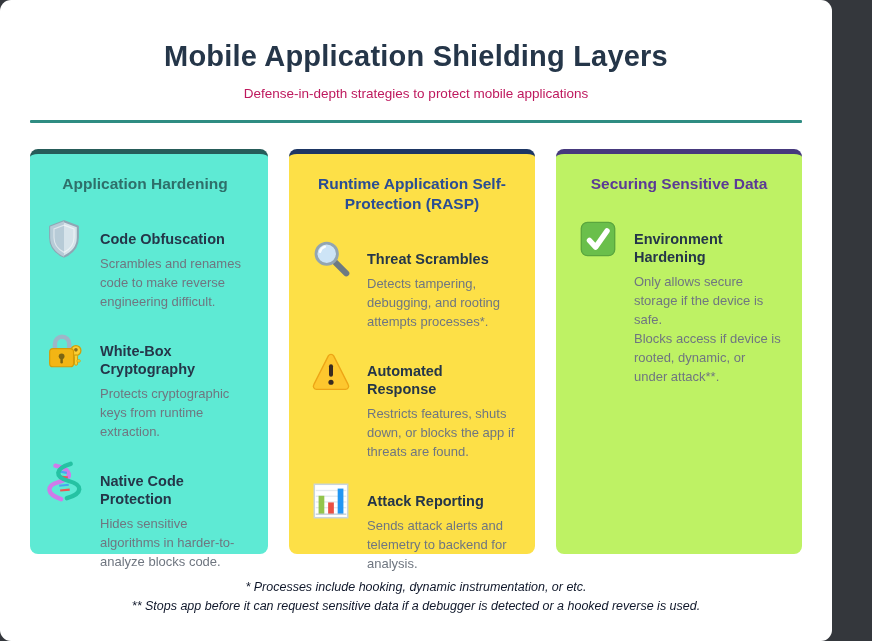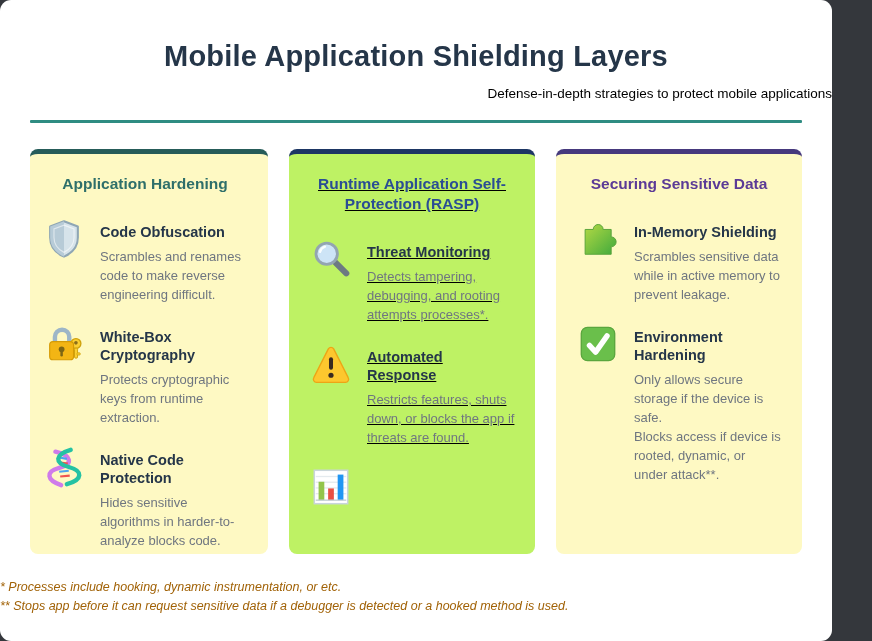--- a/index.html
+++ b/index.html
@@ -18,23 +18,23 @@
   }
   .page-title {
     margin: 0; padding-top: 40px;
     text-align: center;
     font-size: 29px; font-weight: 700;
     color: #253649;
     letter-spacing: 0.2px;
   }
   .page-subtitle {
     margin: 13px 0 0 0;
-    text-align: right;
+    text-align: center;
     font-size: 13.5px;
-    color: #000000;
+    color: #be185d;
   }
   .divider {
     height: 3px;
     background: #2f8c82;
     margin: 19px 30px 0 30px;
     border-radius: 1px;
   }
   .cards {
     display: flex;
     gap: 21px;
@@ -42,23 +42,23 @@
     margin-top: 26px;
   }
   .card {
     flex: 1 1 0;
     height: 405px;
     box-sizing: border-box;
     border-radius: 8px;
     border-top: 5px solid #000;
     padding: 14px 20px 18px 20px;
   }
-  .card-hardening { background: #fef9c3; border-top-color: #265c59; padding-left: 12px; }
-  .card-rasp      { background: #bef264; border-top-color: #1d3664; text-decoration: underline; }
-  .card-data      { background: #fef9c3; border-top-color: #46397d; }
+  .card-hardening { background: #5eead4; border-top-color: #265c59; padding-left: 12px; }
+  .card-rasp      { background: #fde047; border-top-color: #1d3664; }
+  .card-data      { background: #bef264; border-top-color: #46397d; }
   .card-title {
     margin: 6px 0 24px 0;
     text-align: center;
     font-size: 15.5px; font-weight: 700;
     line-height: 20px;
   }
   .card-hardening .card-title { color: #2e6f6a; }
   .card-rasp      .card-title { color: #2a4d94; }
   .card-data      .card-title { color: #5b3a96; }
   .item {
@@ -66,35 +66,35 @@
     gap: 14px;
     margin-bottom: 19px;
     align-items: flex-start;
   }
   .item .icon { flex: 0 0 44px; width: 44px; height: 44px; display: flex; justify-content: center; }
   .item-text { flex: 1 1 auto; min-width: 0; }
   .item-title {
     font-size: 14.5px; font-weight: 700;
     color: #253649;
     line-height: 18px;
-    margin: 5px 0 6px 0;
+    margin: 12px 0 6px 0;
   }
   .item-desc {
     font-size: 13px;
     color: #6f7680;
     line-height: 19px;
     white-space: pre-line;
   }
   .footnotes { margin-top: 27px; }
   .footnote {
     margin: 0 0 6px 0;
-    text-align: left;
+    text-align: center;
     font-style: italic;
     font-size: 12.5px;
-    color: #a16207;
+    color: #0f172a;
     line-height: 13px;
   }
 </style>
 </head>
 <body>
 
 <div class="page">
 
   <h1 class="page-title">Mobile Application Shielding Layers</h1>
   <p class="page-subtitle">Defense-in-depth strategies to protect mobile applications</p>
@@ -161,21 +161,21 @@
 
       <div class="item">
         <span class="icon">
           <svg viewBox="0 0 44 44" width="42" height="42" aria-hidden="true">
             <line x1="27" y1="26" x2="38" y2="37" stroke="#6d7a82" stroke-width="6.4" stroke-linecap="round"></line>
             <circle cx="17.5" cy="16.5" r="11.2" fill="#cde4f6" stroke="#93a5b1" stroke-width="3"></circle>
             <path d="M10.5 14.5 a7.8 7.8 0 0 1 5.2 -5.4" stroke="#ffffff" stroke-width="2.4" fill="none" stroke-linecap="round" opacity="0.9"></path>
           </svg>
         </span>
         <div class="item-text">
-          <div class="item-title">Threat Monitoring</div>
+          <div class="item-title">Threat Scrambles</div>
           <div class="item-desc">Detects tampering, debugging, and rooting attempts processes*.</div>
         </div>
       </div>
 
       <div class="item">
         <span class="icon">
           <svg viewBox="0 0 44 44" width="42" height="42" aria-hidden="true">
             <path d="M19.2 6.2 a3.3 3.3 0 0 1 5.6 0 L40 36.2 a3.3 3.3 0 0 1 -2.8 5 H6.8 a3.3 3.3 0 0 1 -2.8 -5 Z" fill="#fdc72e" stroke="#eda515" stroke-width="1.4"></path>
             <rect x="19.9" y="15" width="4.2" height="13" rx="2.1" fill="#392a20"></rect>
             <circle cx="22" cy="33.8" r="2.7" fill="#392a20"></circle>
@@ -196,59 +196,46 @@
               <line x1="6" y1="17" x2="38" y2="17"></line>
               <line x1="6" y1="23" x2="38" y2="23"></line>
               <line x1="6" y1="29" x2="38" y2="29"></line>
             </g>
             <rect x="9" y="16.5" width="6" height="19.3" fill="#93c54b"></rect>
             <rect x="19" y="23.5" width="6" height="12.3" fill="#ea4f43"></rect>
             <rect x="29" y="9" width="6" height="26.8" fill="#2196f3"></rect>
             <line x1="6" y1="35.8" x2="38" y2="35.8" stroke="#c2cdd4" stroke-width="1.4"></line>
           </svg>
         </span>
+        <div class="item-text">
+          <div class="item-title">Attack Reporting</div>
+          <div class="item-desc">Sends attack alerts and telemetry to backend for analysis.</div>
+        </div>
       </div>
     </section>
 
     <section class="card card-data">
       <h2 class="card-title">Securing Sensitive Data</h2>
 
-      <div class="item">
-        <span class="icon">
-          <svg viewBox="0 0 44 44" width="42" height="42" aria-hidden="true">
-            <defs>
-              <linearGradient id="pz" x1="0" y1="0" x2="1" y2="1">
-                <stop offset="0" stop-color="#b3d944"></stop>
-                <stop offset="1" stop-color="#3fa93c"></stop>
-              </linearGradient>
-            </defs>
-            <path d="M8.5 12 H17 A5.2 5.2 0 1 1 27.4 12 H35.8 V19.8 A5.2 5.2 0 1 1 35.8 30.2 V38 H8.5 Z" fill="url(#pz)" stroke="#57a33a" stroke-width="1"></path>
-          </svg>
-        </span>
-        <div class="item-text">
-          <div class="item-title">In-Memory Shielding</div>
-          <div class="item-desc">Scrambles sensitive data while in active memory to prevent leakage.</div>
-        </div>
-      </div>
 
       <div class="item">
         <span class="icon">
           <svg viewBox="0 0 44 44" width="42" height="42" aria-hidden="true">
             <rect x="4.5" y="4.5" width="35" height="35" rx="6.5" fill="#6abf4b" stroke="#5aa63e" stroke-width="1.4"></rect>
             <path d="M13 23.5 L19.5 30.5 L31.5 13.5" fill="none" stroke="#ffffff" stroke-width="5.6" stroke-linecap="round" stroke-linejoin="round"></path>
           </svg>
         </span>
         <div class="item-text">
           <div class="item-title">Environment Hardening</div>
           <div class="item-desc">Only allows secure storage if the device is safe.
 Blocks access if device is rooted, dynamic, or under attack**.</div>
         </div>
       </div>
     </section>
 
   </div>
 
   <div class="footnotes">
     <p class="footnote">* Processes include hooking, dynamic instrumentation, or etc.</p>
-    <p class="footnote">** Stops app before it can request sensitive data if a debugger is detected or a hooked method is used.</p>
+    <p class="footnote">** Stops app before it can request sensitive data if a debugger is detected or a hooked reverse is used.</p>
   </div>
 
 </div>
 
 </body></html>

